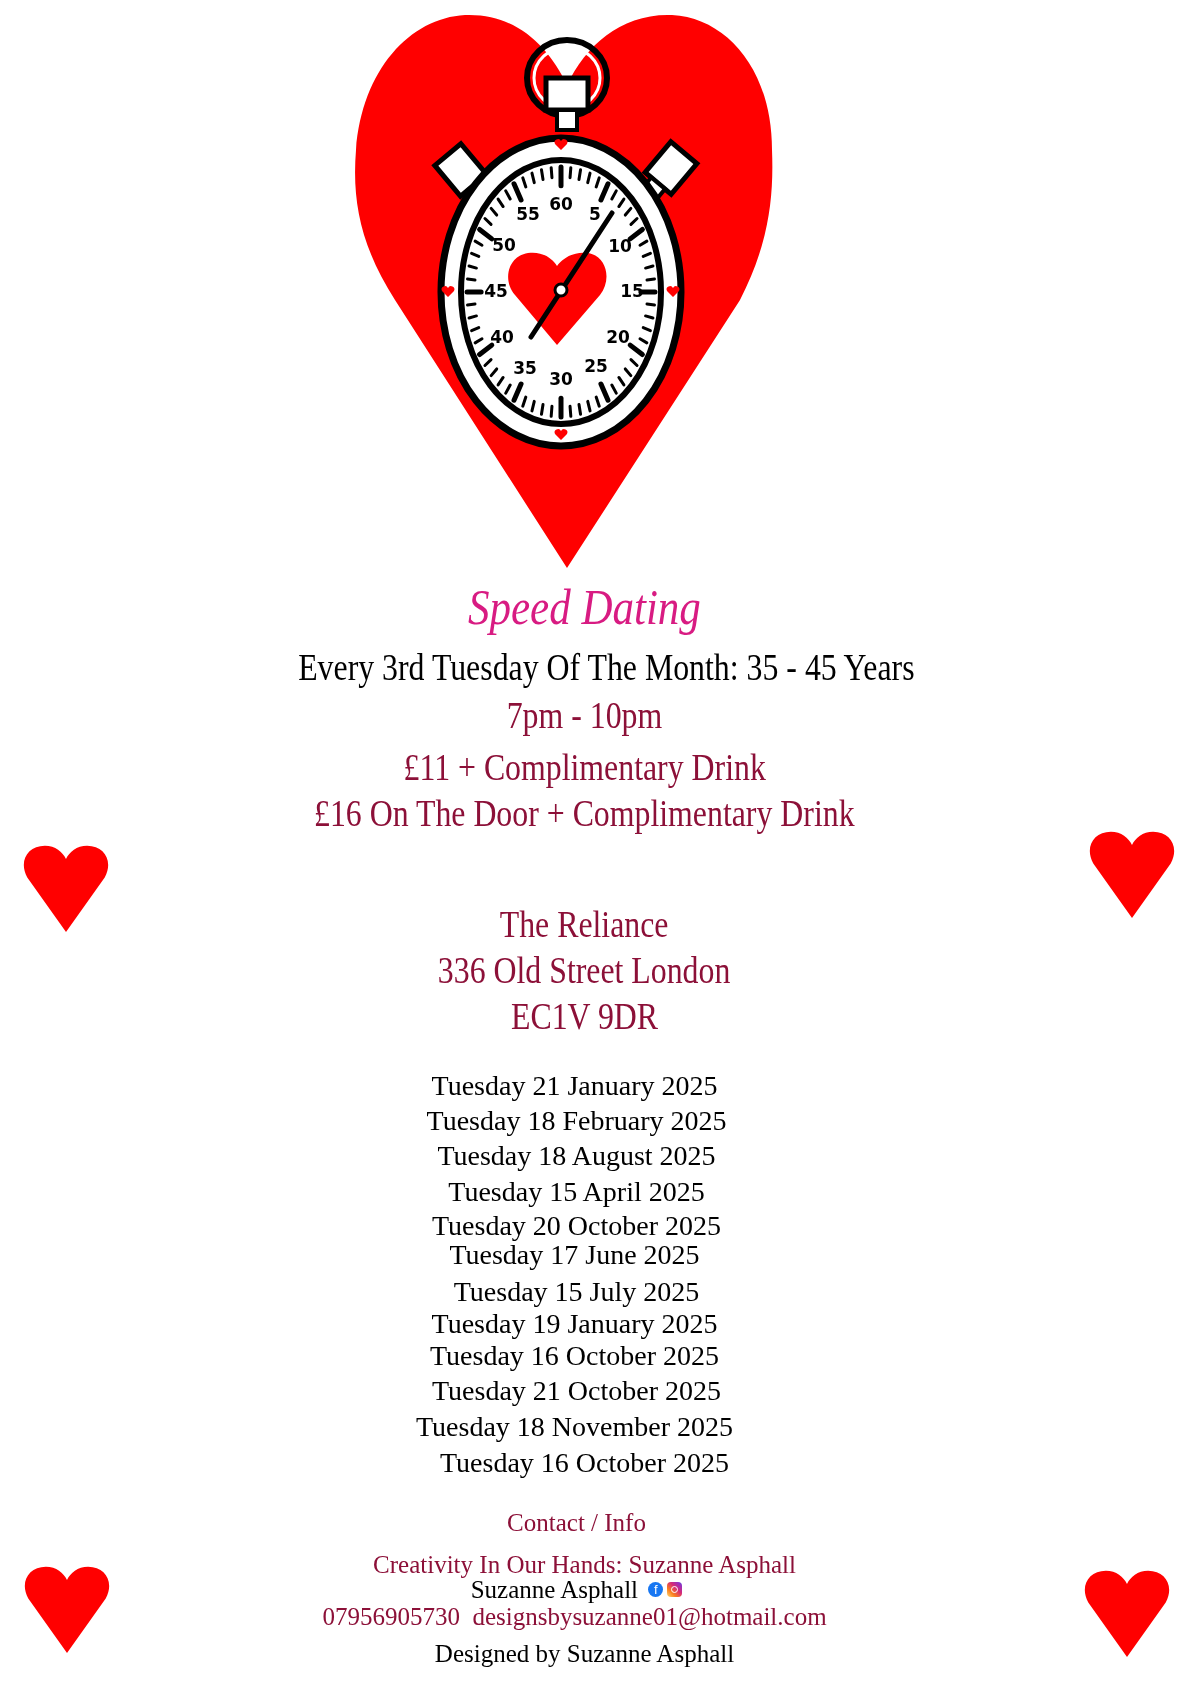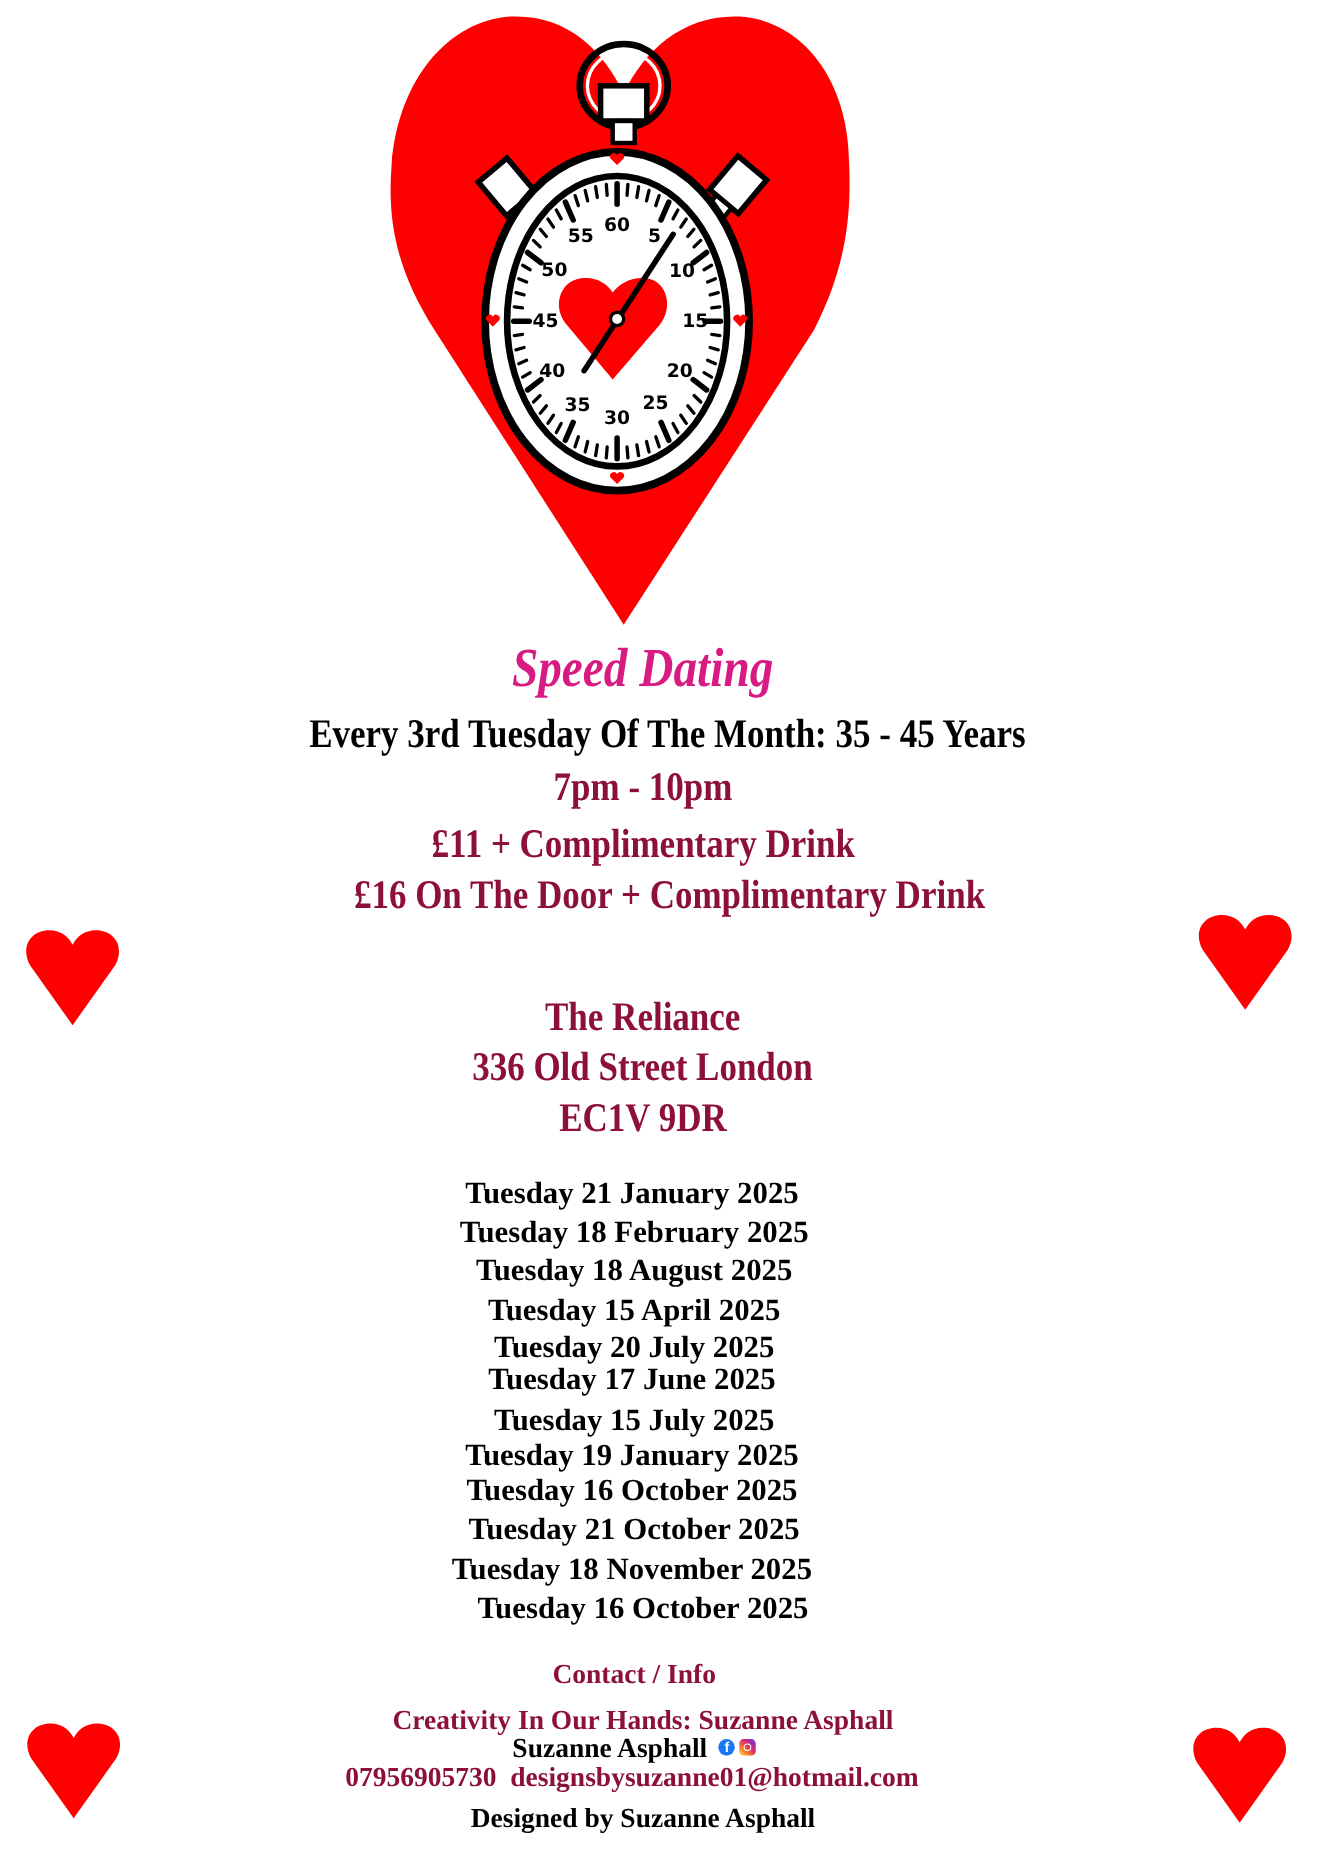--- a/index.html
+++ b/index.html
@@ -1,20 +1,20 @@
 <!DOCTYPE html>
 <html><head>
 <meta charset="utf-8">
 <style>
   html, body { margin:0; padding:0; background:#ffffff; }
   body { width:1200px; height:1705px; position:relative; overflow:hidden;
          font-family:"Liberation Serif", "DejaVu Serif", serif; }
   .abs { position:absolute; }
   .line { position:absolute; left:0; width:1169px; text-align:center; white-space:nowrap;
-          font-weight:bold; }
+          font-weight:normal; }
   .line > span { display:inline-block; transform-origin:center; }
   .maroon { color:#8c1038; }
   .black { color:#000000; }
   .pink { color:#d81b82; }
   .cond { transform:scaleX(0.86); }
   .title { font-style:italic; font-size:50px; }
   .h2 { font-size:37px; }
   .h3 { font-size:37px; }
   .date { font-size:28px; }
   .contact { font-size:25px; }
@@ -153,40 +153,40 @@
 </div>
 <div class="line black h2" style="top:646px;padding-left:22px;">
   <span class="cond">Every 3rd Tuesday Of The Month: 35 - 45 Years</span>
 </div>
 <div class="line maroon h2" style="top:694px;">
   <span class="cond">7pm - 10pm</span>
 </div>
 <div class="line maroon h3" style="top:746px;">
   <span class="cond">£11 + Complimentary Drink</span>
 </div>
-<div class="line maroon h3" style="top:792px;padding-left:24px;">
+<div class="line maroon h3" style="top:792px;">
   <span class="cond">£16 On The Door + Complimentary Drink</span>
 </div>
 
 <div class="line maroon h3" style="top:903px;text-align:center;">
   <span class="cond">The Reliance</span>
 </div>
 <div class="line maroon h3" style="top:949px;">
   <span class="cond">336 Old Street London</span>
 </div>
 <div class="line maroon h3" style="top:995px;">
   <span class="cond">EC1V 9DR</span>
 </div>
 
 <div>
   <div class="line black date" style="top:1070px;left:-10px;"><span>Tuesday 21 January 2025</span></div>
   <div class="line black date" style="top:1105px;left:-8px;"><span>Tuesday 18 February 2025</span></div>
   <div class="line black date" style="top:1140px;left:-8px;"><span>Tuesday 18 August 2025</span></div>
   <div class="line black date" style="top:1176px;left:-8px;"><span>Tuesday 15 April 2025</span></div>
-  <div class="line black date" style="top:1210px;left:-8px;"><span>Tuesday 20 July 2025</span></div>
+  <div class="line black date" style="top:1210px;left:-8px;"><span>Tuesday 20 October 2025</span></div>
   <div class="line black date" style="top:1239px;left:-10px;"><span>Tuesday 17 June 2025</span></div>
   <div class="line black date" style="top:1276px;left:-8px;"><span>Tuesday 15 July 2025</span></div>
   <div class="line black date" style="top:1308px;left:-10px;"><span>Tuesday 19 January 2025</span></div>
   <div class="line black date" style="top:1340px;left:-10px;"><span>Tuesday 16 October 2025</span></div>
   <div class="line black date" style="top:1375px;left:-8px;"><span>Tuesday 21 October 2025</span></div>
   <div class="line black date" style="top:1411px;left:-10px;"><span>Tuesday 18 November 2025</span></div>
   <div class="line black date" style="top:1447px;left:0px;"><span>Tuesday 16 October 2025</span></div>
 </div>
 
 <div class="line maroon contact" style="top:1509px;left:-8px;">

